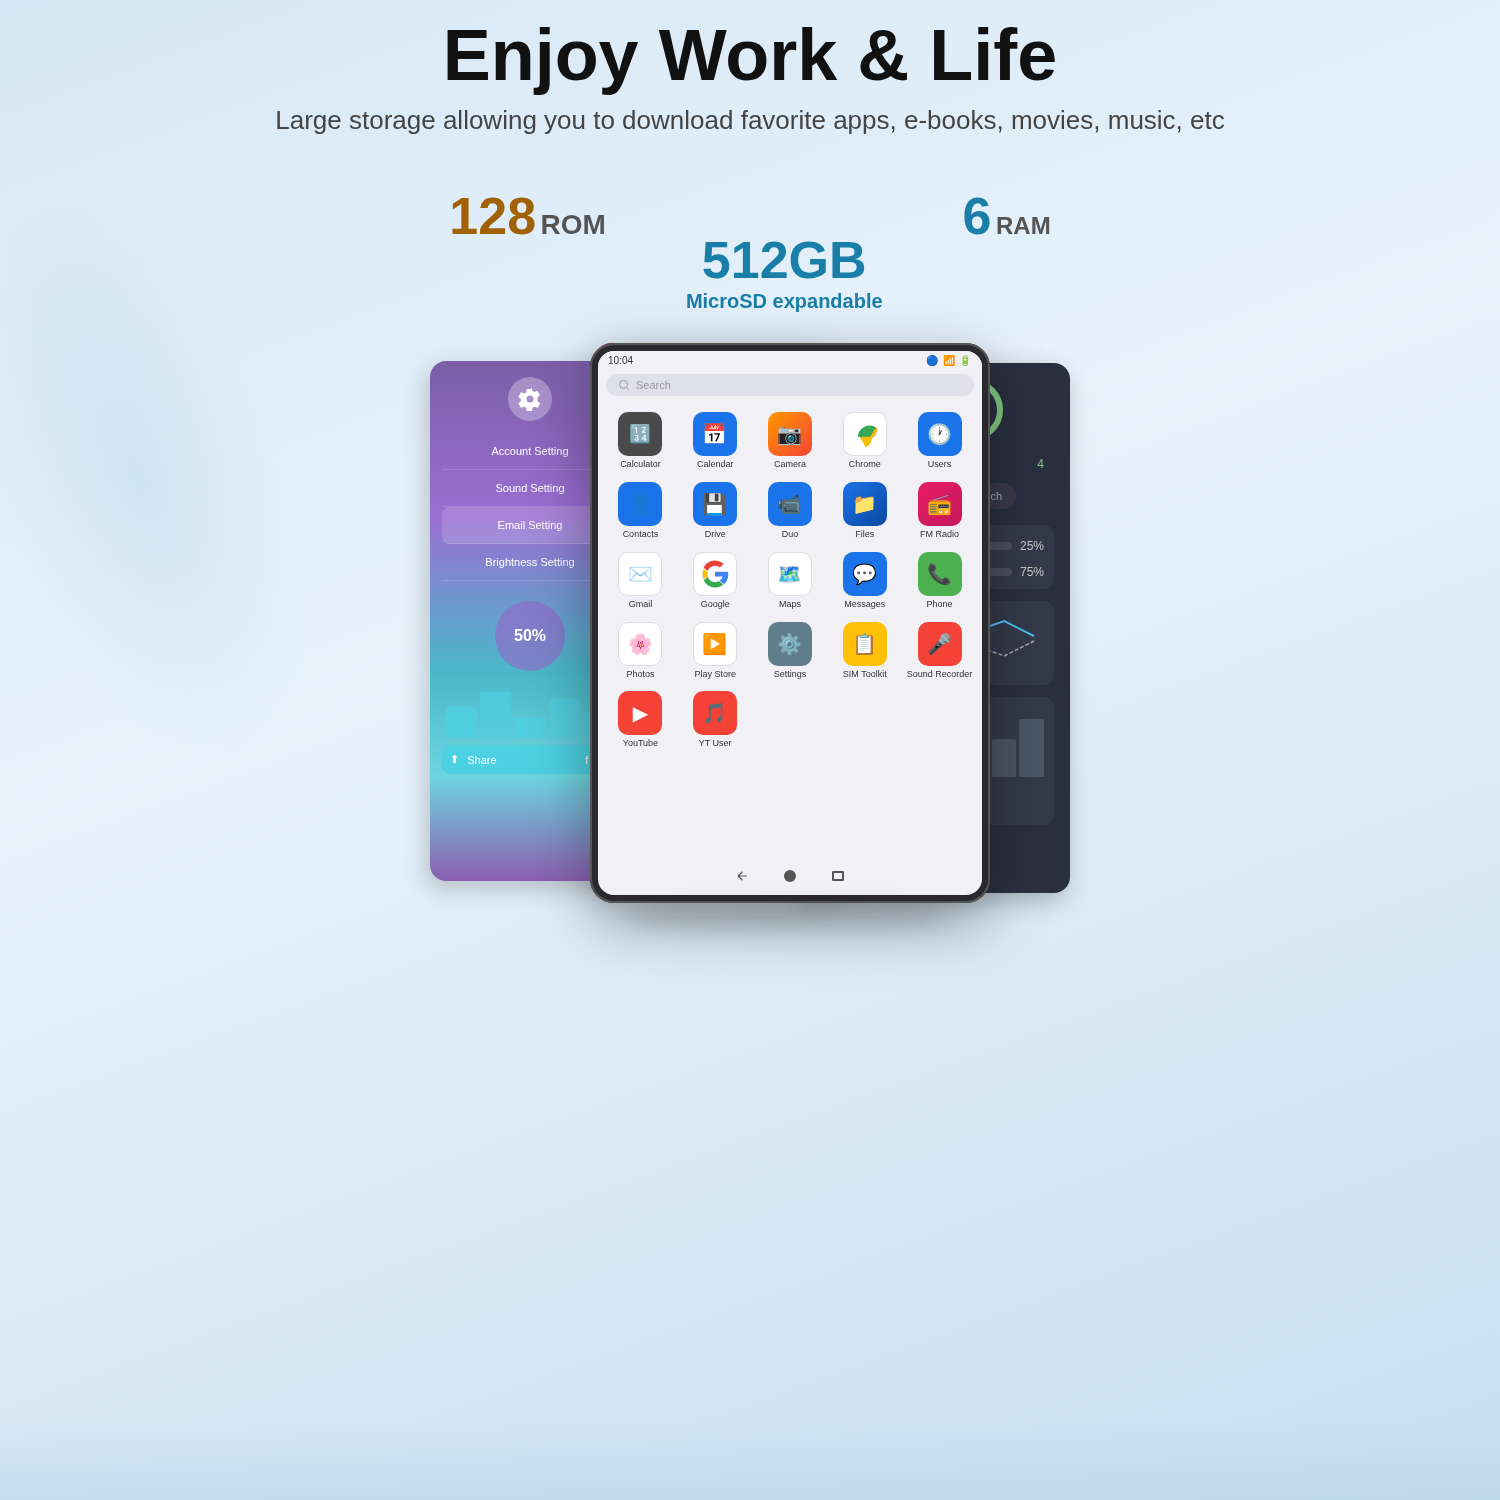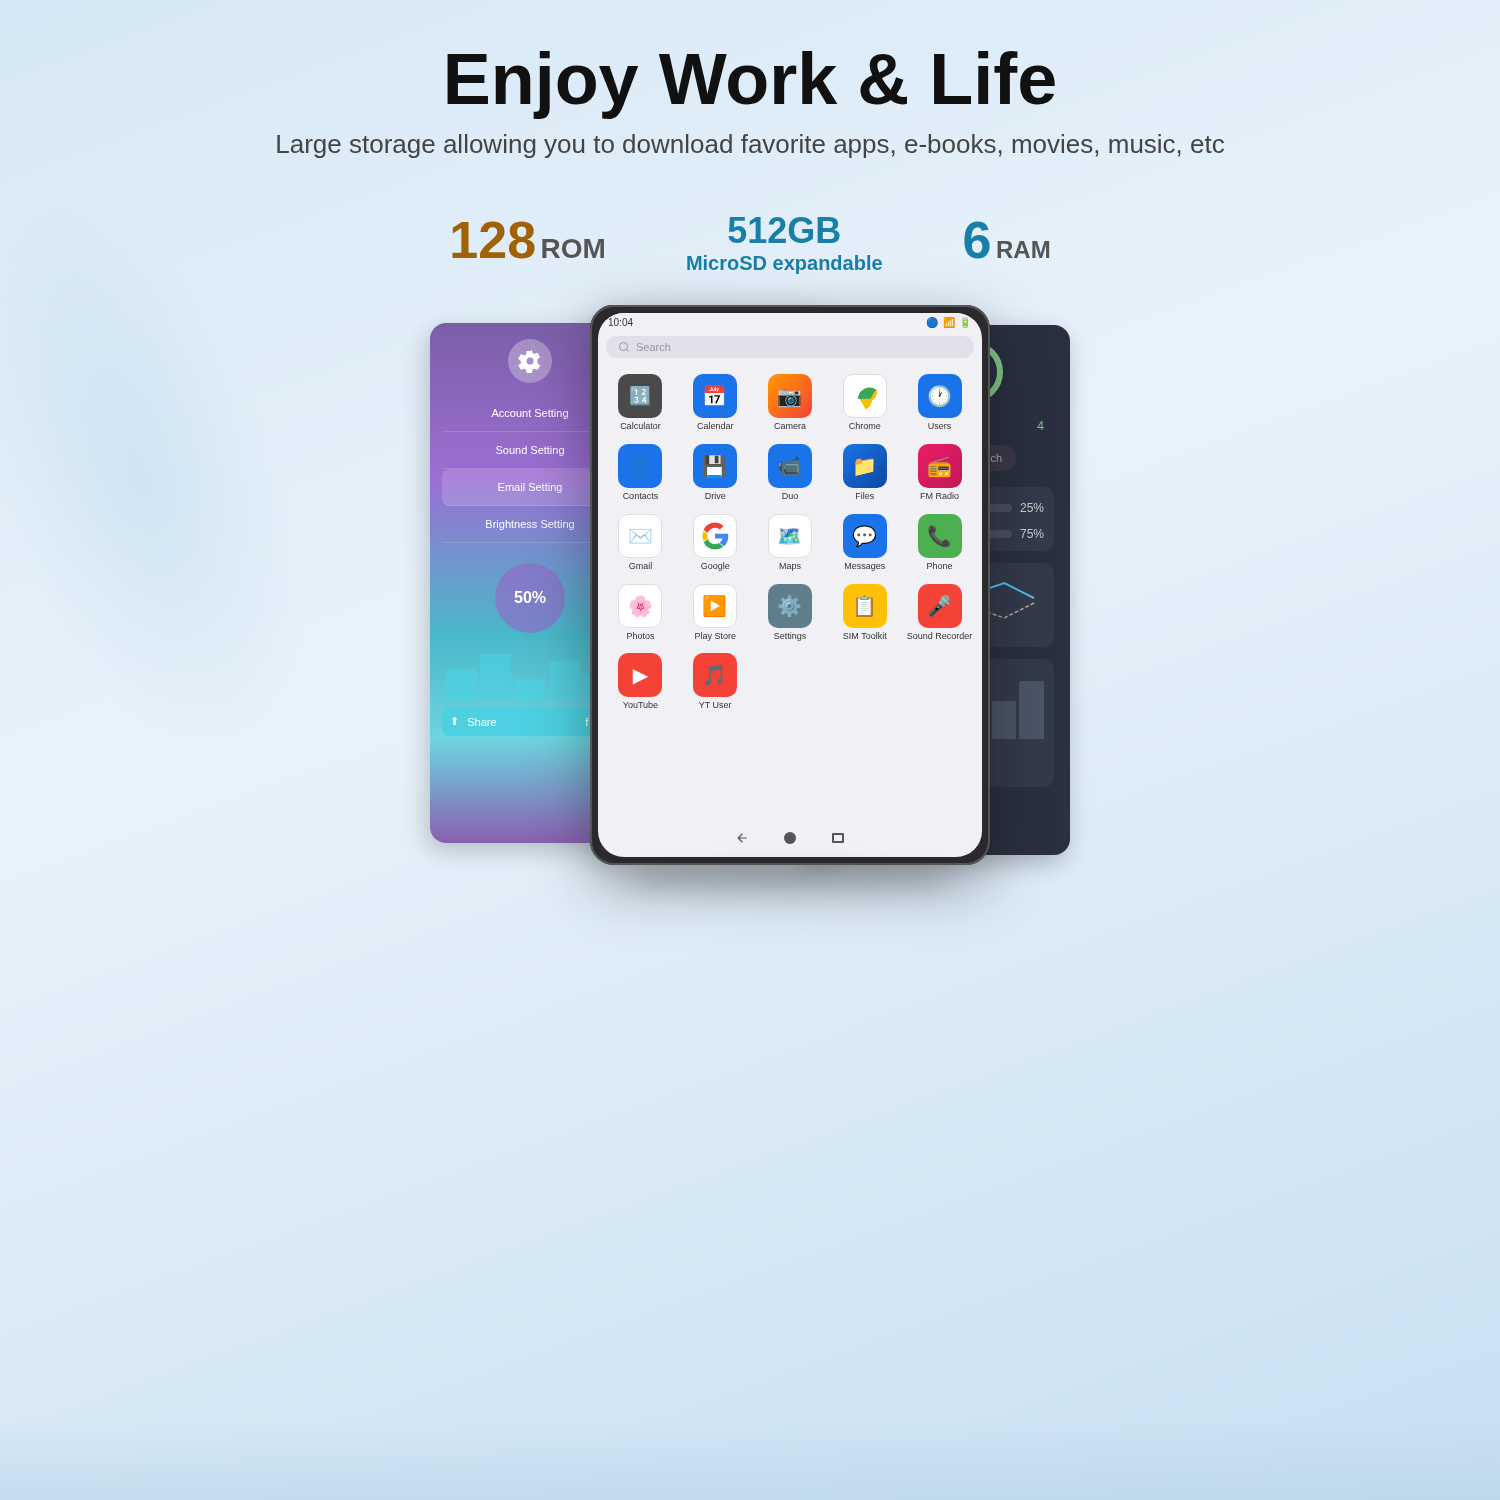--- a/index.html
+++ b/index.html
@@ -21,21 +21,21 @@
       height: 600px;
       opacity: 0.15;
       background: radial-gradient(ellipse at 50% 50%, #6aabcc 0%, transparent 70%);
       transform: rotate(-20deg);
       pointer-events: none;
     }
 
     
     .header {
       text-align: center;
-      padding-top: 40px;
+      padding-top: 16px;
       padding-bottom: 20px;
     }
     .header-title {
       font-size: 72px;
       font-weight: 900;
       color: #111;
       line-height: 1.1;
     }
     .header-subtitle {
       font-size: 26px;
@@ -92,21 +92,21 @@
       background: #2a2a2e;
       border-radius: 24px;
       padding: 8px;
       box-shadow: 0 20px 60px rgba(0,0,0,0.35), inset 0 0 0 2px #555;
       position: relative;
     }
     .tablet-screen {
       width: 100%;
       height: 100%;
       background: #f0f0f5;
-      border-radius: 26px;
+      border-radius: 16px;
       overflow: hidden;
       position: relative;
     }
     .tablet-status-bar {
       display: flex;
       justify-content: space-between;
       align-items: center;
       padding: 4px 10px;
       background: #f0f0f5;
       font-size: 10px;
@@ -278,21 +278,21 @@
   <div class="header-title">Enjoy Work &amp; Life</div>
   <div class="header-subtitle">Large storage allowing you to download favorite apps, e-books, movies, music, etc</div>
 </div>
 
 <div class="specs-row">
   <div class="spec-item">
     <span class="spec-number" style="color:#a16207;">128</span>
     <span class="spec-unit" style="color:#555;font-size:28px;font-weight:600;"> ROM</span>
   </div>
   <div class="spec-item" style="text-align:center;">
-    <div class="spec-number" style="font-size:36px;">512GB</div>
+    <div class="spec-number" style="font-size:52px;margin-top:44px;">512GB</div>
     <div class="spec-label">MicroSD expandable</div>
   </div>
   <div class="spec-item">
     <span class="spec-number" style="color:#1a7fa8;">6</span>
     <span class="spec-unit" style="color:#555;font-size:24px;font-weight:600;"> RAM</span>
   </div>
 </div>
 
 <div class="main-area">
 

